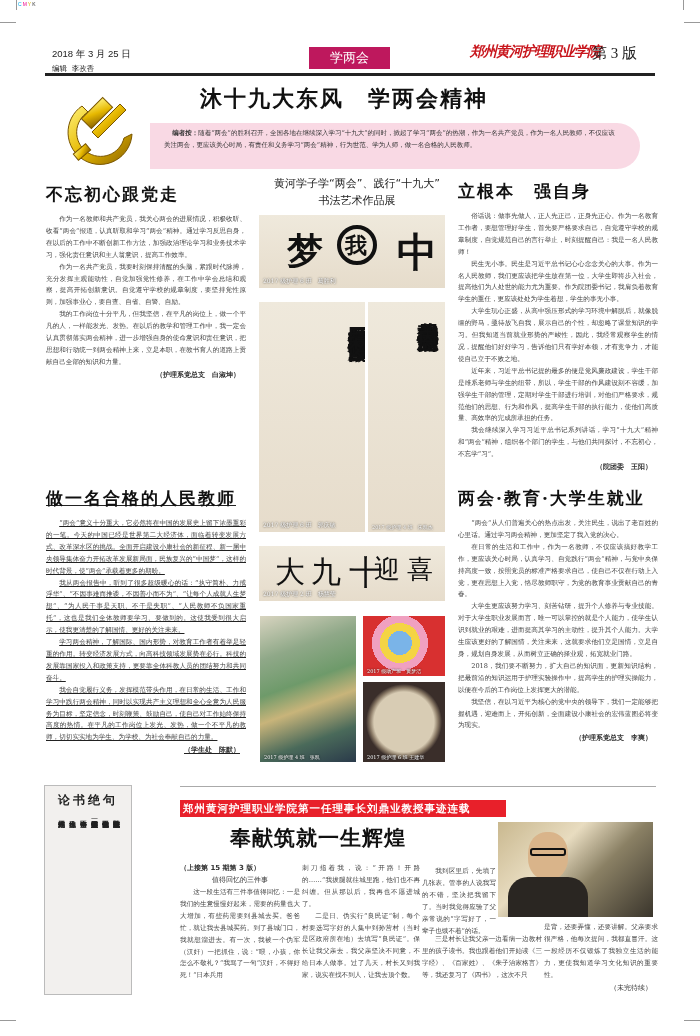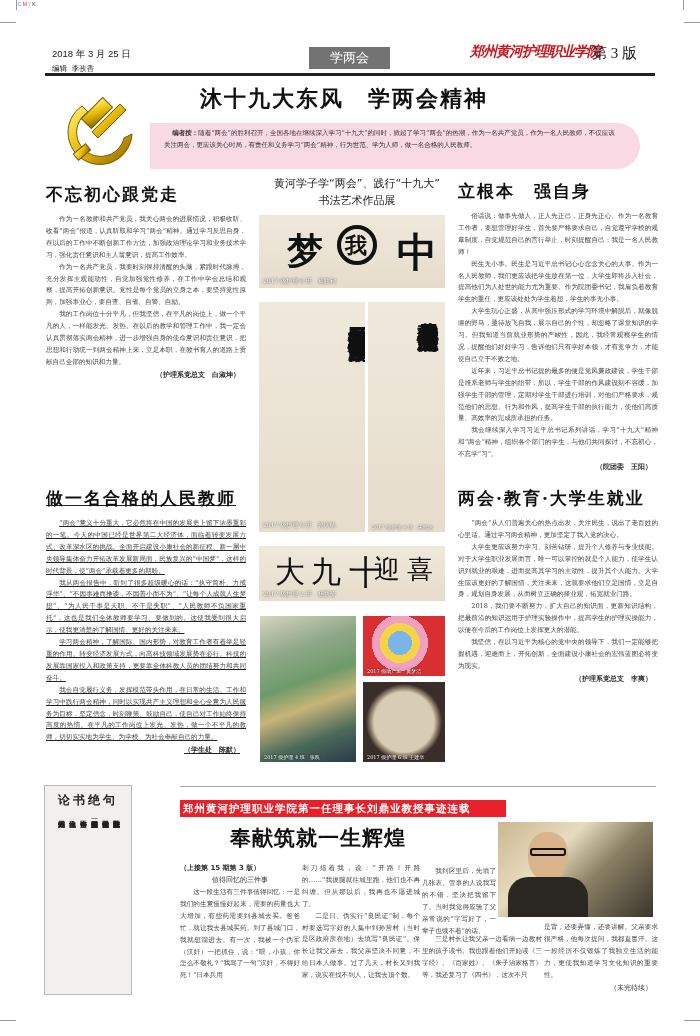--- a/index.html
+++ b/index.html
@@ -4,21 +4,21 @@
 <style>
   * { box-sizing: border-box; margin: 0; padding: 0; }
   html, body { width: 700px; height: 1036px; background: #fff; overflow: hidden; }
   body { position: relative; font-family: "DejaVu Sans", sans-serif; color: #222; }
   .abs { position: absolute; }
   .crop { position: absolute; border-color: #999; border-style: solid; border-width: 0; }
   .cmyk { left: 18px; top: 1px; font-size: 5px; letter-spacing: 1px; font-family: "Liberation Sans", sans-serif; }
   .cmyk span:nth-child(1){color:#00aeef} .cmyk span:nth-child(2){color:#ec008c} .cmyk span:nth-child(3){color:#d4b000} .cmyk span:nth-child(4){color:#333}
   .hdr-date { left: 52px; top: 48px; font-size: 9.5px; font-family: "Liberation Sans", sans-serif; }
   .hdr-editor { left: 52px; top: 64px; font-size: 7.5px; }
-  .hdr-section { left: 309px; top: 47px; width: 81px; height: 22px; background: #737373; color: #fff; font-size: 13px; text-align: center; line-height: 22px; }
+  .hdr-section { left: 309px; top: 47px; width: 81px; height: 22px; background: #be185d; color: #fff; font-size: 13px; text-align: center; line-height: 22px; }
   .hdr-brand { left: 470px; top: 43px; font-family: "DejaVu Serif", serif; font-style: italic; color: #c8161d; font-size: 14px; font-weight: bold; letter-spacing: -1px; }
   .hdr-page { left: 592px; top: 44px; font-size: 15px; font-family: Liberation Serif, serif; }
   .hdr-rule { left: 45px; top: 73px; width: 610px; height: 3px; background: #222; }
   .banner-title { left: 200px; top: 84px; font-size: 22px; font-weight: bold; letter-spacing: 2px; color: #111; font-family: "DejaVu Sans", sans-serif; }
   .emblem { left: 62px; top: 88px; width: 84px; height: 80px; }
   .note-box { left: 150px; top: 123px; width: 490px; height: 46px; background: #f9d9e4; border-radius: 0 24px 24px 0; padding: 4px 20px 4px 14px; font-size: 6.5px; line-height: 12px; font-family: "DejaVu Serif", serif; color: #333; }
   .note-box b { font-weight: bold; }
   .col-title { font-family: "DejaVu Serif", serif; font-weight: bold; font-size: 17px; color: #111; letter-spacing: 2px; }
   .body-text { font-family: "DejaVu Serif", serif; font-size: 6.6px; line-height: 11.9px; color: #444; text-align: justify; }
   .body-text p { text-indent: 2em; }
@@ -73,21 +73,21 @@
 </div>
 <div class="abs banner-title">沐十九大东风　学两会精神</div>
 <div class="abs note-box">
   &nbsp;&nbsp;&nbsp;&nbsp;<b>编者按：</b><span>随着“两会”的胜利召开，全国各地在继续深入学习“十九大”的同时，掀起了学习“两会”的热潮，作为一名共产党员，作为一名人民教师，不仅应该关注两会，更应该关心时局，有责任和义务学习“两会”精神，行为世范、学为人师，做一名合格的人民教师。</span>
 </div>
 
 <div class="abs" style="left:46px;top:183px;width:200px;">
   <div class="col-title" style="margin-bottom:8px;">不忘初心跟党走</div>
   <div class="body-text">
     <p>作为一名教师和共产党员，我关心两会的进展情况，积极收听、收看“两会”报道，认真听取和学习“两会”精神。通过学习反思自身，在以后的工作中不断创新工作方法，加强政治理论学习和业务技术学习，强化责任意识和主人翁意识，提高工作效率。</p>
-    <p>作为一名共产党员，我要时刻保持清醒的头脑，紧跟时代脉搏，充分发挥主观能动性，自觉加强党性修养，在工作中学会总结和观察，提高开拓创新意识。党性是每个党员的立身之本，要坚持党性原则，加强事业心，要自查、自省、自警、自励。</p>
+    <p>作为一名共产党员，我要时刻保持清醒的头脑，紧跟时代脉搏，充分发挥主观能动性，自觉加强党性修养，在工作中学会总结和观察，提高开拓创新意识。自觉遵守学校的规章制度，要坚持党性原则，加强事业心，要自查、自省、自警、自励。</p>
     <p>我的工作岗位十分平凡，但我坚信，在平凡的岗位上，做一个平凡的人，一样能发光、发热。在以后的教学和管理工作中，我一定会认真贯彻落实两会精神，进一步增强自身的使命意识和责任意识，把思想和行动统一到两会精神上来，立足本职，在教书育人的道路上贡献自己全部的知识和力量。</p>
   </div>
   <div class="byline">（护理系党总支　白淑坤）</div>
 </div>
 
 <div class="abs" style="left:46px;top:487px;width:200px;text-decoration:underline;">
   <div class="col-title" style="margin-bottom:8px;">做一名合格的人民教师</div>
   <div class="body-text">
     <p>“两会”意义十分重大，它必然将在中国的发展史上留下浓墨重彩的一笔。今天的中国已经是世界第二大经济体，面临着转变发展方式、改革深水区的挑战。全面开启建设小康社会的新征程、新一届中央领导集体奋力开拓改革发展新局面，民族复兴的“中国梦”，这样的时代背景，使“两会”承载着更多的期盼。</p>
     <p>我从两会报告中，听到了很多超级暖心的话：“执守简朴、力戒浮华”、“不因事难而推诿，不因善小而不为”、“让每个人成就人生梦想”、“为人民干事是天职、不干是失职”、“人民教师不负国家重托”，这也是我们全体教师要学习、要做到的。这使我受到很大启示，使我更清楚的了解国情、更好的关注未来。</p>
@@ -148,20 +148,21 @@
     <p>近年来，习近平总书记提的最多的便是党风廉政建设，学生干部是维系老师与学生的纽带，所以，学生干部的作风建设刻不容缓，加强学生干部的管理，定期对学生干部进行培训，对他们严格要求，规范他们的思想、行为和作风，提高学生干部的执行能力，使他们高质量、高效率的完成所承担的任务。</p>
     <p>我会继续深入学习习近平总书记系列讲话，学习“十九大”精神和“两会”精神，组织各个部门的学生，与他们共同探讨，不忘初心，不忘学“习”。</p>
   </div>
   <div class="byline">（院团委　王阳）</div>
 </div>
 
 <div class="abs" style="left:458px;top:487px;width:200px;">
   <div class="col-title" style="margin-bottom:8px;">两会·教育·大学生就业</div>
   <div class="body-text">
     <p>“两会”从人们普遍关心的热点出发，关注民生，说出了老百姓的心里话。通过学习两会精神，更加坚定了我入党的决心。</p>
+    <p>在日常的生活和工作中，作为一名教师，不仅应该搞好教学工作，更应该关心时局，认真学习、自觉践行“两会”精神，与党中央保持高度一致，按照党员的标准严格要求自己，使自己不仅在行动上入党，更在思想上入党，恪尽教师职守，为党的教育事业贡献自己的青春。</p>
     <p>大学生更应该努力学习、刻苦钻研，提升个人修养与专业技能。对于大学生职业发展而言，唯一可以掌控的就是个人能力，使学生认识到就业的艰难，进而提高其学习的主动性，提升其个人能力。大学生应该更好的了解国情，关注未来，这就要求他们立足国情，立足自身，规划自身发展，从而树立正确的择业观，拓宽就业门路。</p>
     <p>2018，我们要不断努力，扩大自己的知识面，更新知识结构，把最前沿的知识运用于护理实验操作中，提高学生的护理实操能力，以便在今后的工作岗位上发挥更大的潜能。</p>
     <p>我坚信，在以习近平为核心的党中央的领导下，我们一定能够把握机遇，迎难而上，开拓创新，全面建设小康社会的宏伟蓝图必将变为现实。</p>
   </div>
   <div class="byline">（护理系党总支　李爽）</div>
 </div>
 
 <div class="abs rule-thin" style="left:180px;top:786px;width:476px;"></div>
 
 <div class="abs scroll-frame">

